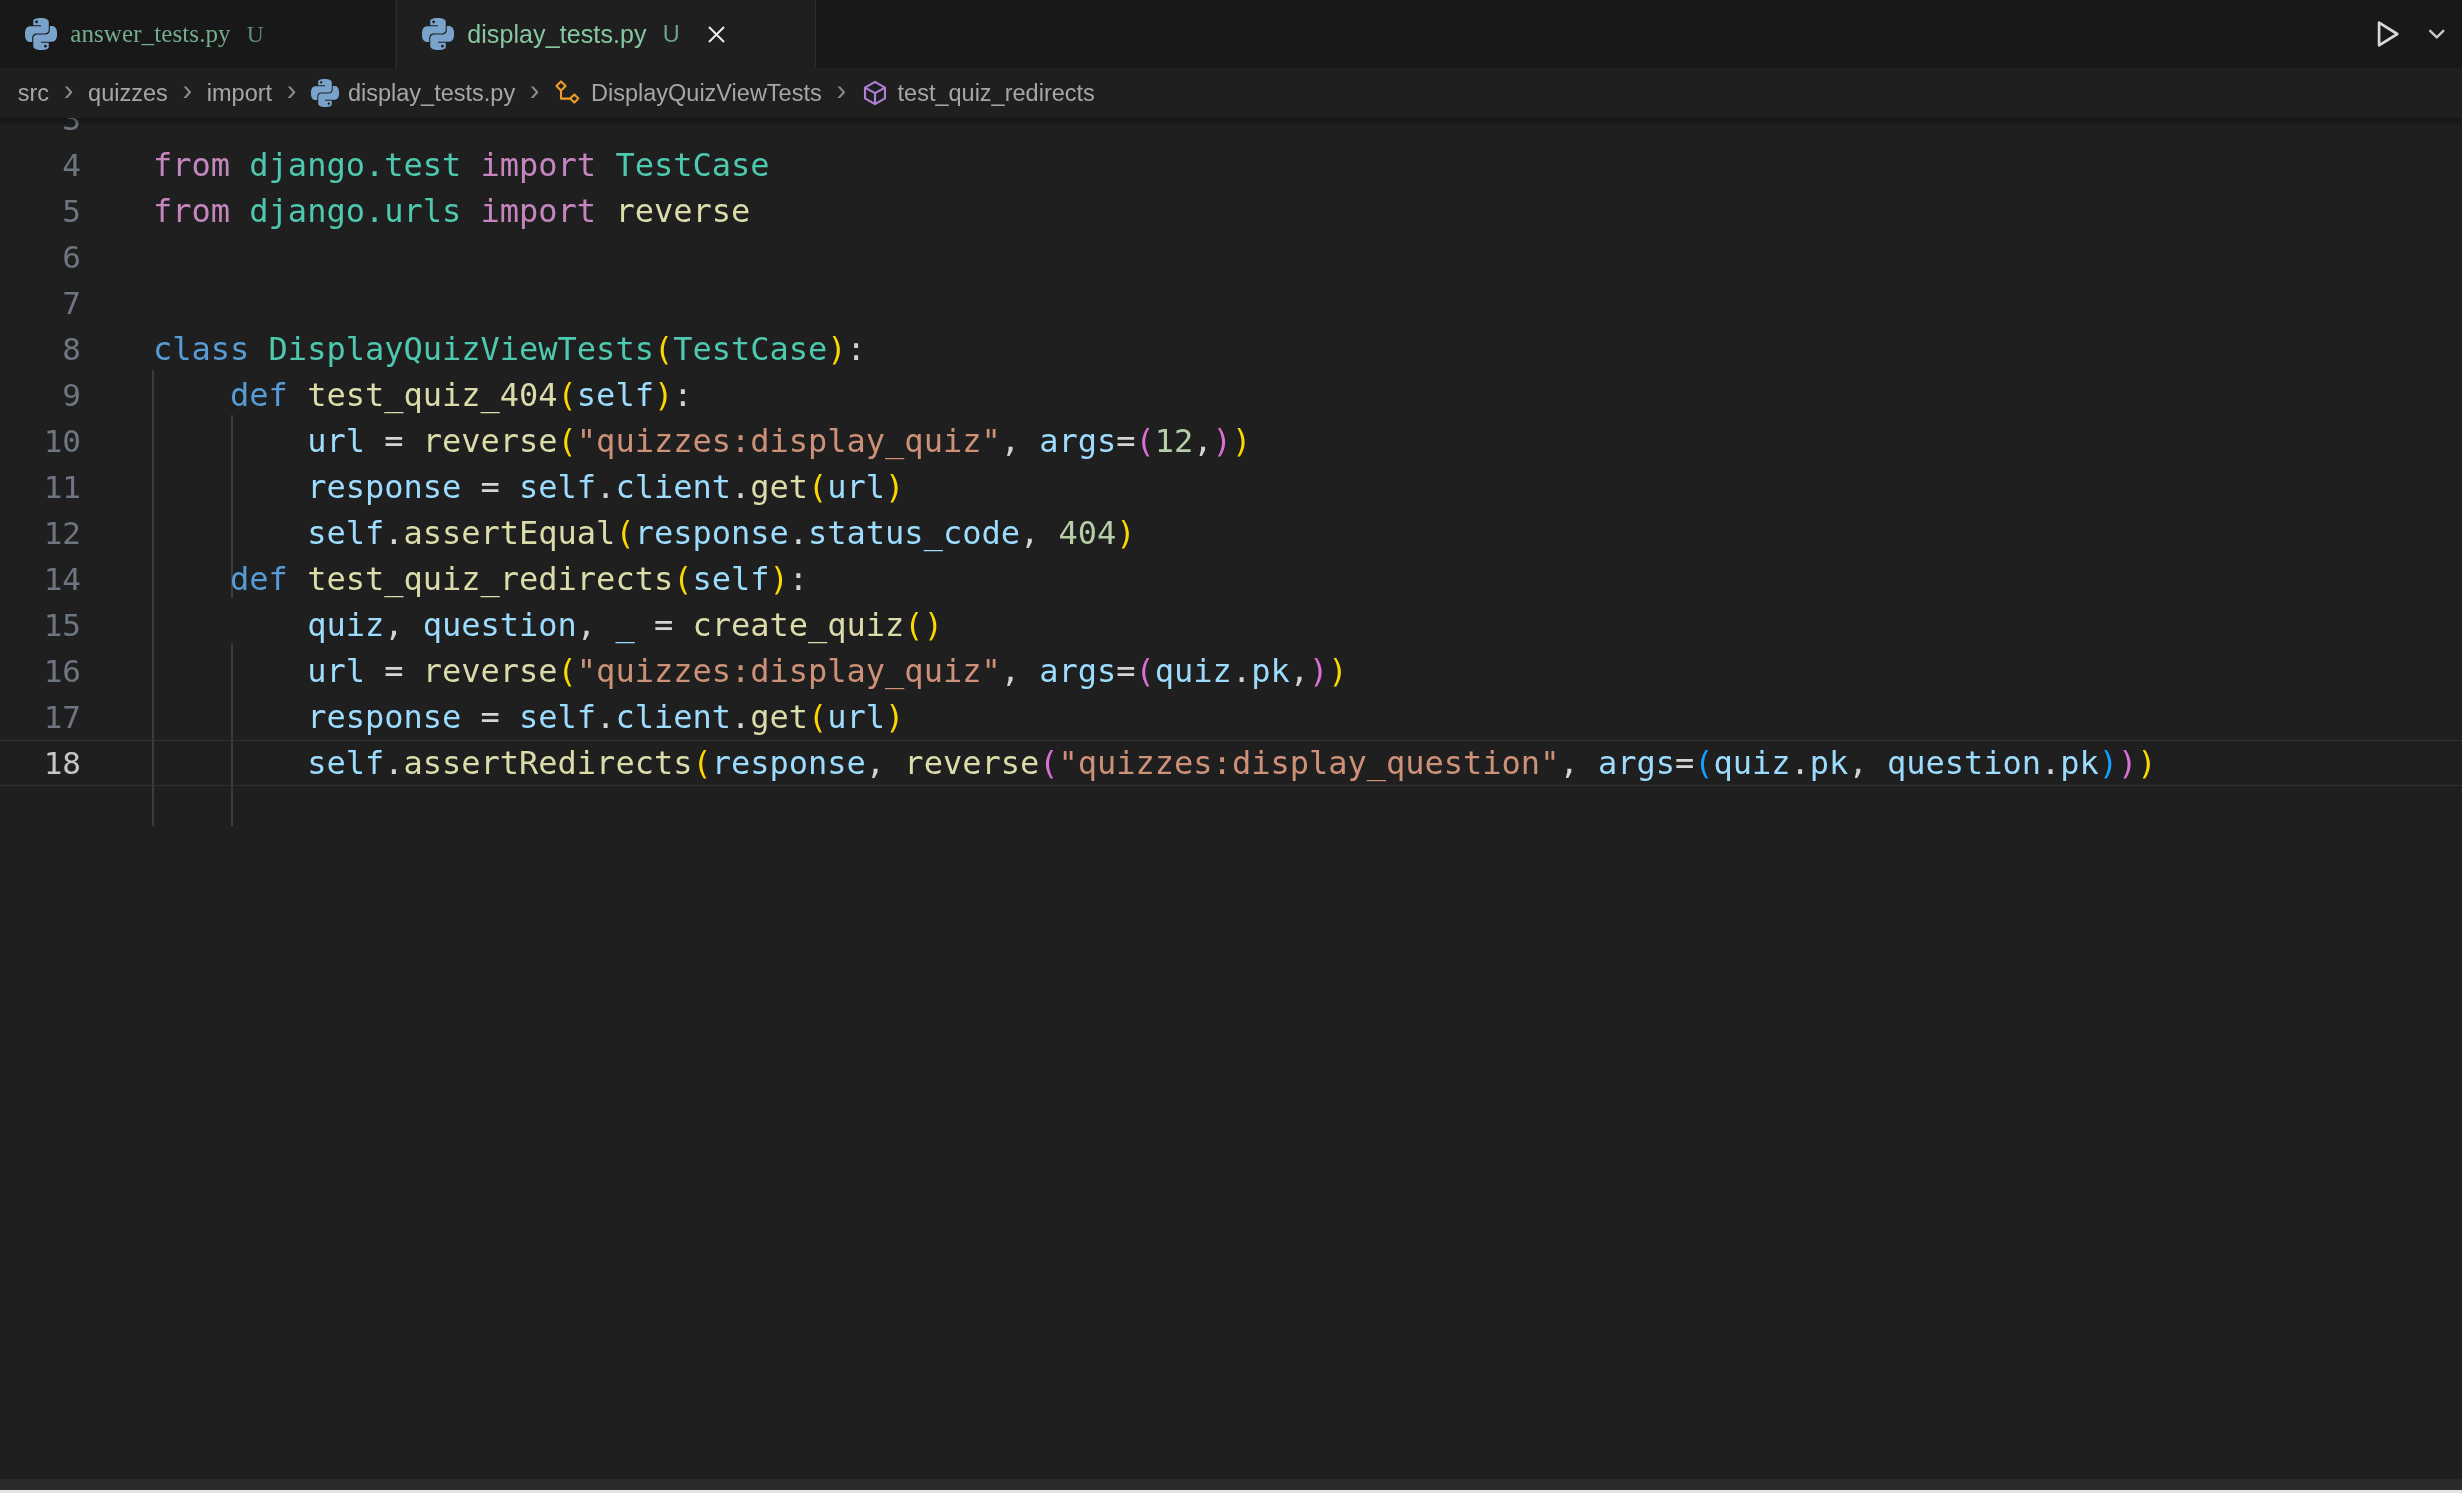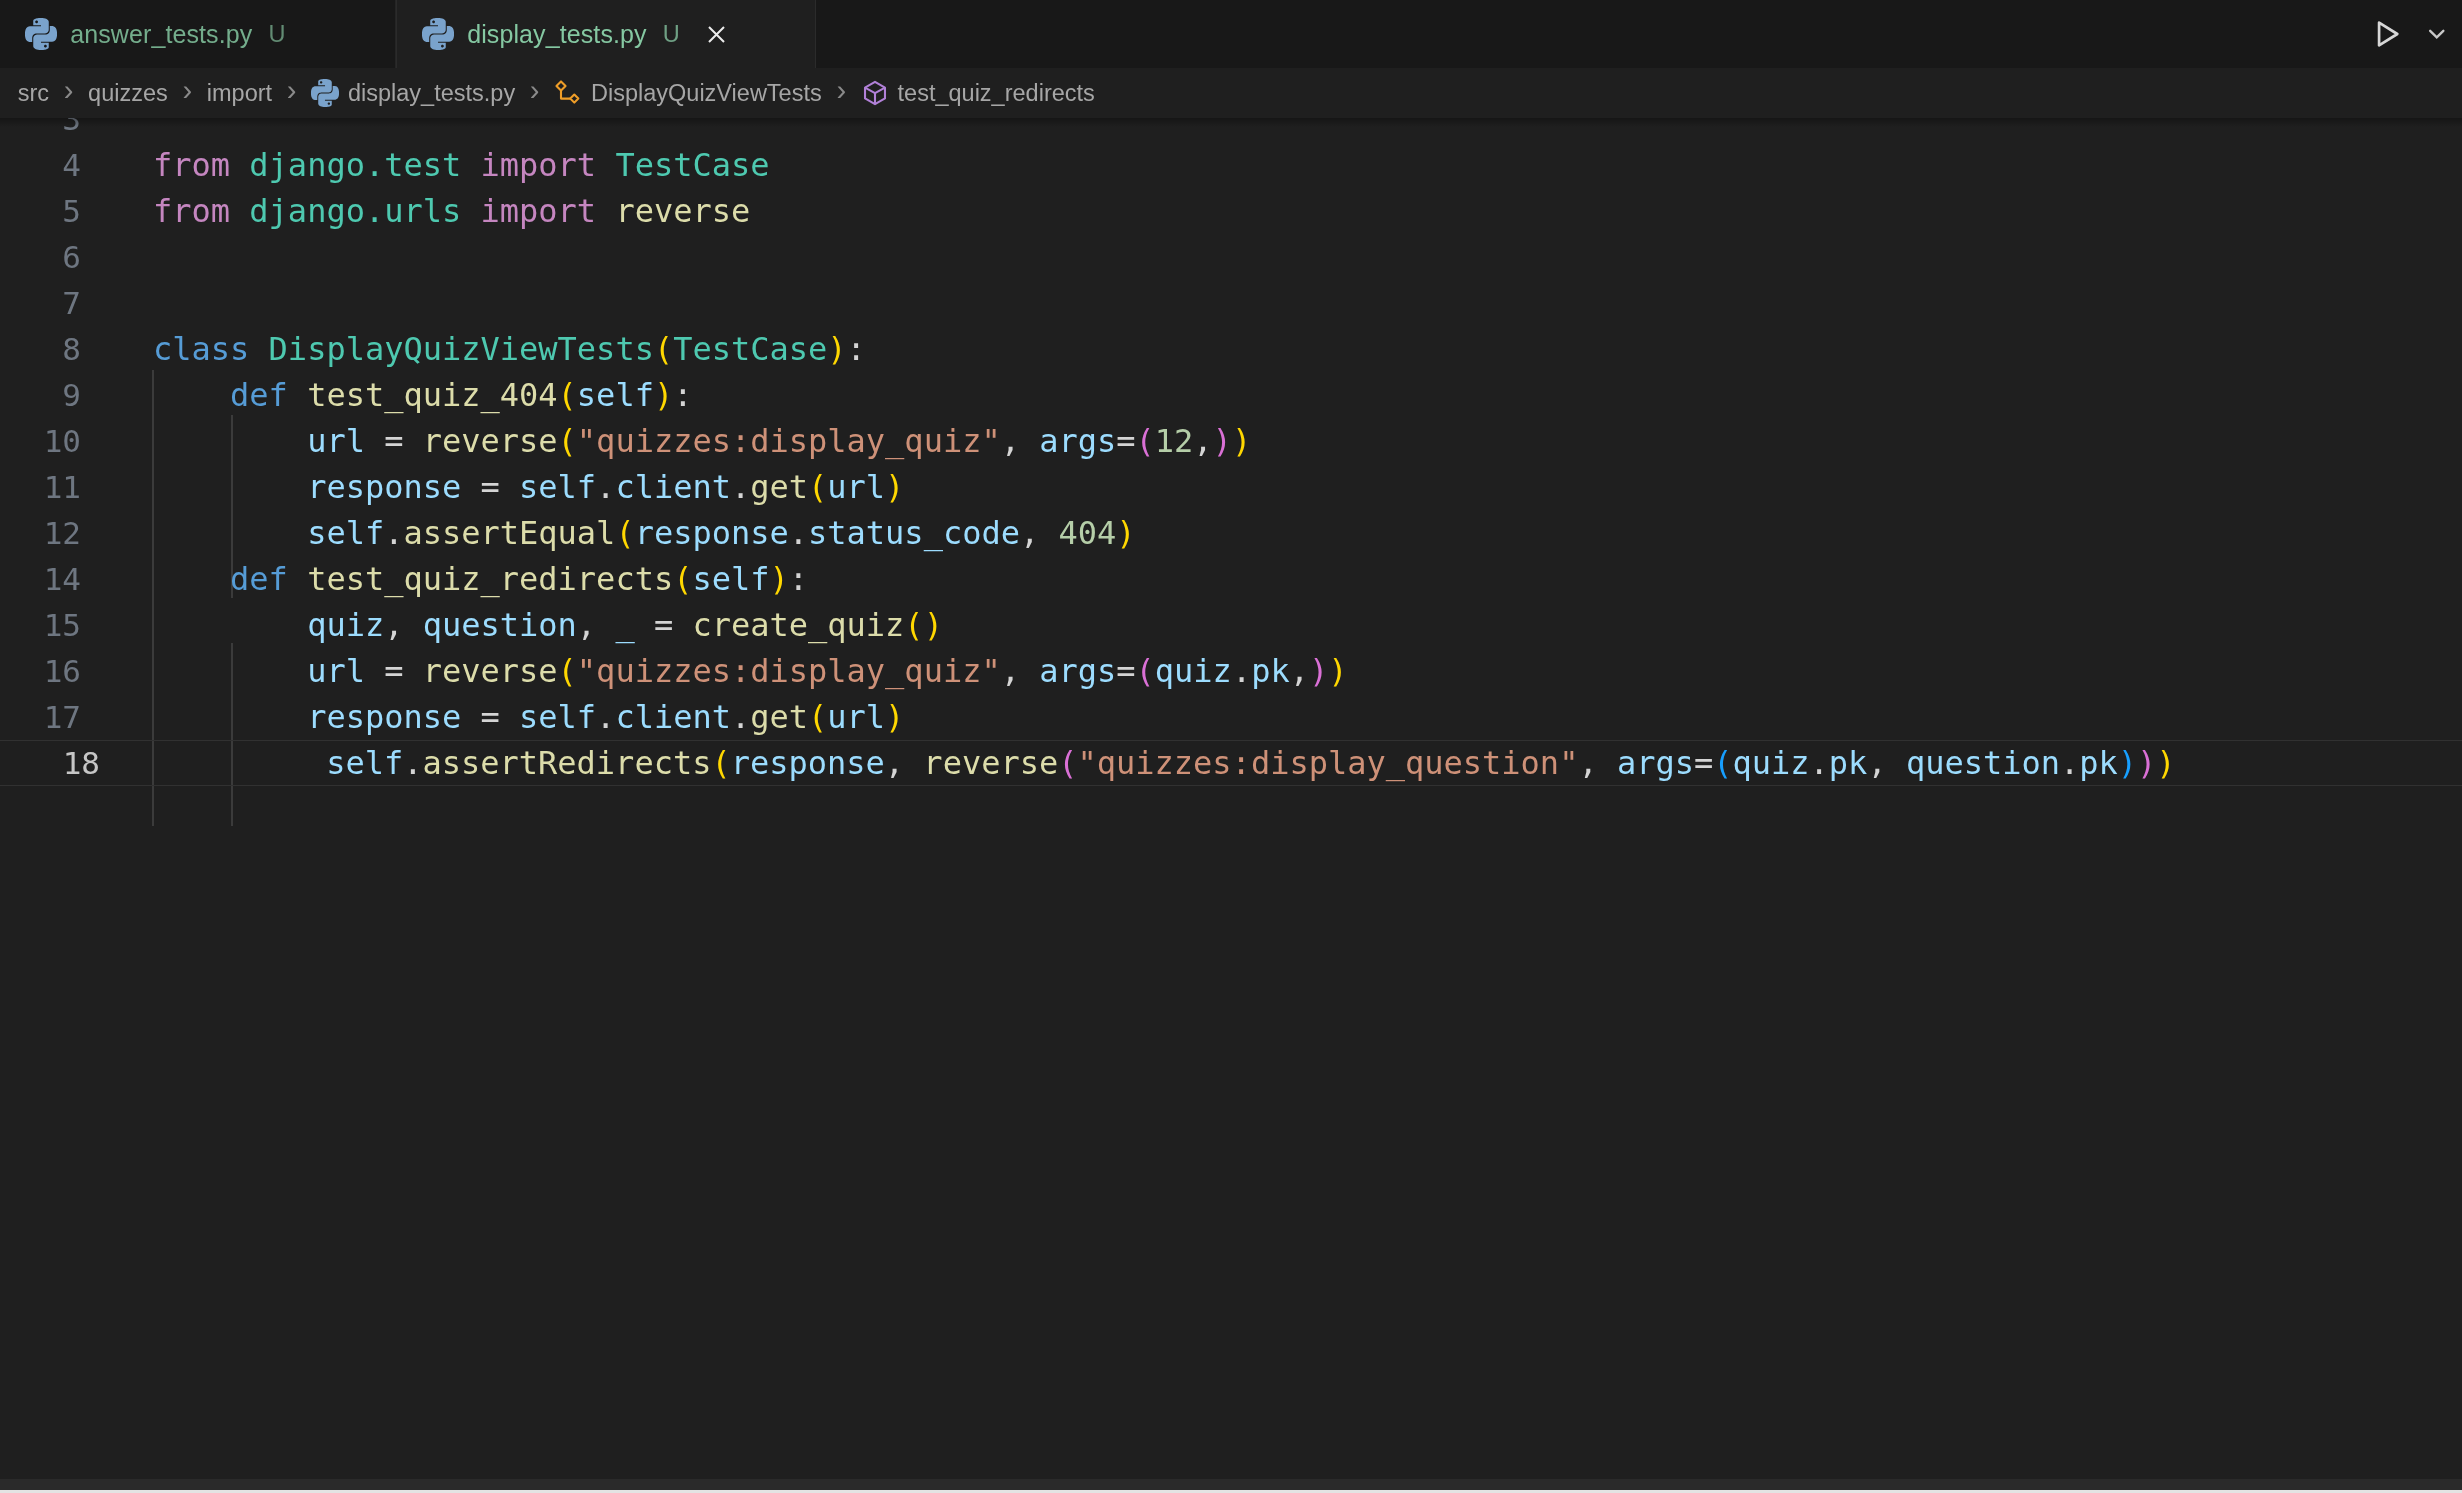--- a/index.html
+++ b/index.html
@@ -3,21 +3,21 @@
 <meta charset="utf-8">
 <style>
   * { margin:0; padding:0; box-sizing:border-box; }
   html,body { width:2462px; height:1494px; overflow:hidden; background:#1f1f1f;
               font-family:"Liberation Sans", sans-serif; }
   .app { display:flex; flex-direction:column; width:100%; height:100%; }
 
   
   .tabbar { height:68px; background:#181818; display:flex; align-items:stretch; position:relative; flex:0 0 auto; }
   .tab { display:flex; align-items:center; padding:0 25px; gap:13.2px; cursor:pointer; border-right:1.5px solid #252525; }
-  .tab.inactive { background:#181818; width:396px; }
+  .tab.inactive { background:#181818; width:396px;font-family:Liberation Serif, serif; }
   .tab.active   { background:#1f1f1f; width:420px; border-left:1.5px solid #2b2b2b; border-right:1.5px solid #2b2b2b; }
   .tab-label { font-size:25px; letter-spacing:0.1px; }
   .tab.inactive .tab-label { color:#74ad8c; }
   .tab.active   .tab-label { color:#85c8a2; }
   .tab-badge { font-size:23.5px; margin-left:2.9px; }
   .tab.inactive .tab-badge { color:#628b73; }
   .tab.active   .tab-badge { color:#6fa084; }
   .pyicon { width:32px; height:32px; flex:0 0 auto; }
   .tab-close { width:32px; height:32px; display:flex; align-items:center; justify-content:center;
                border-radius:5.9px; margin-left:7.4px; }
@@ -34,21 +34,21 @@
 
   
   .editor { flex:1 1 auto; position:relative; background:#1f1f1f; overflow:hidden; }
   .editor::before { content:""; position:absolute; left:0; top:0; right:0; height:8.8px; z-index:5;
                     background:linear-gradient(rgba(0,0,0,.32), rgba(0,0,0,0)); pointer-events:none; }
   .code-lines { margin-top:-22px; position:relative; z-index:2; }
   .cl { height:46px; display:flex; align-items:center; white-space:pre;
         font-family:"DejaVu Sans Mono", monospace; font-size:32px; line-height:46px; }
   .cl .ln { width:81px; flex:0 0 auto; text-align:right; color:#6e7681; font-size:31px; }
   .cl .lt { padding-left:72px; }
-  .cl.active { border-top:1.5px solid #313131; border-bottom:1.5px solid #313131;padding-left:19px; }
+  .cl.active { border-top:1.5px solid #313131; border-bottom:1.5px solid #313131; }
   .cl.active .ln { color:#c6c6c6; }
   .guide { position:absolute; width:1.5px; background:#3b3b3b; z-index:1; }
   .guide.g1 { left:152px; top:252px; height:456px; }
   .guide.g2 { left:231px; top:297px; height:183px; }
   .guide.g3 { left:231px; top:525px; height:183px; }
 
   
   .bottom-band { height:10.3px; background:#2a2a2a; flex:0 0 auto; }
   .taskbar-edge { height:4.4px; background:#e3e3e3; flex:0 0 auto; }
 </style>

